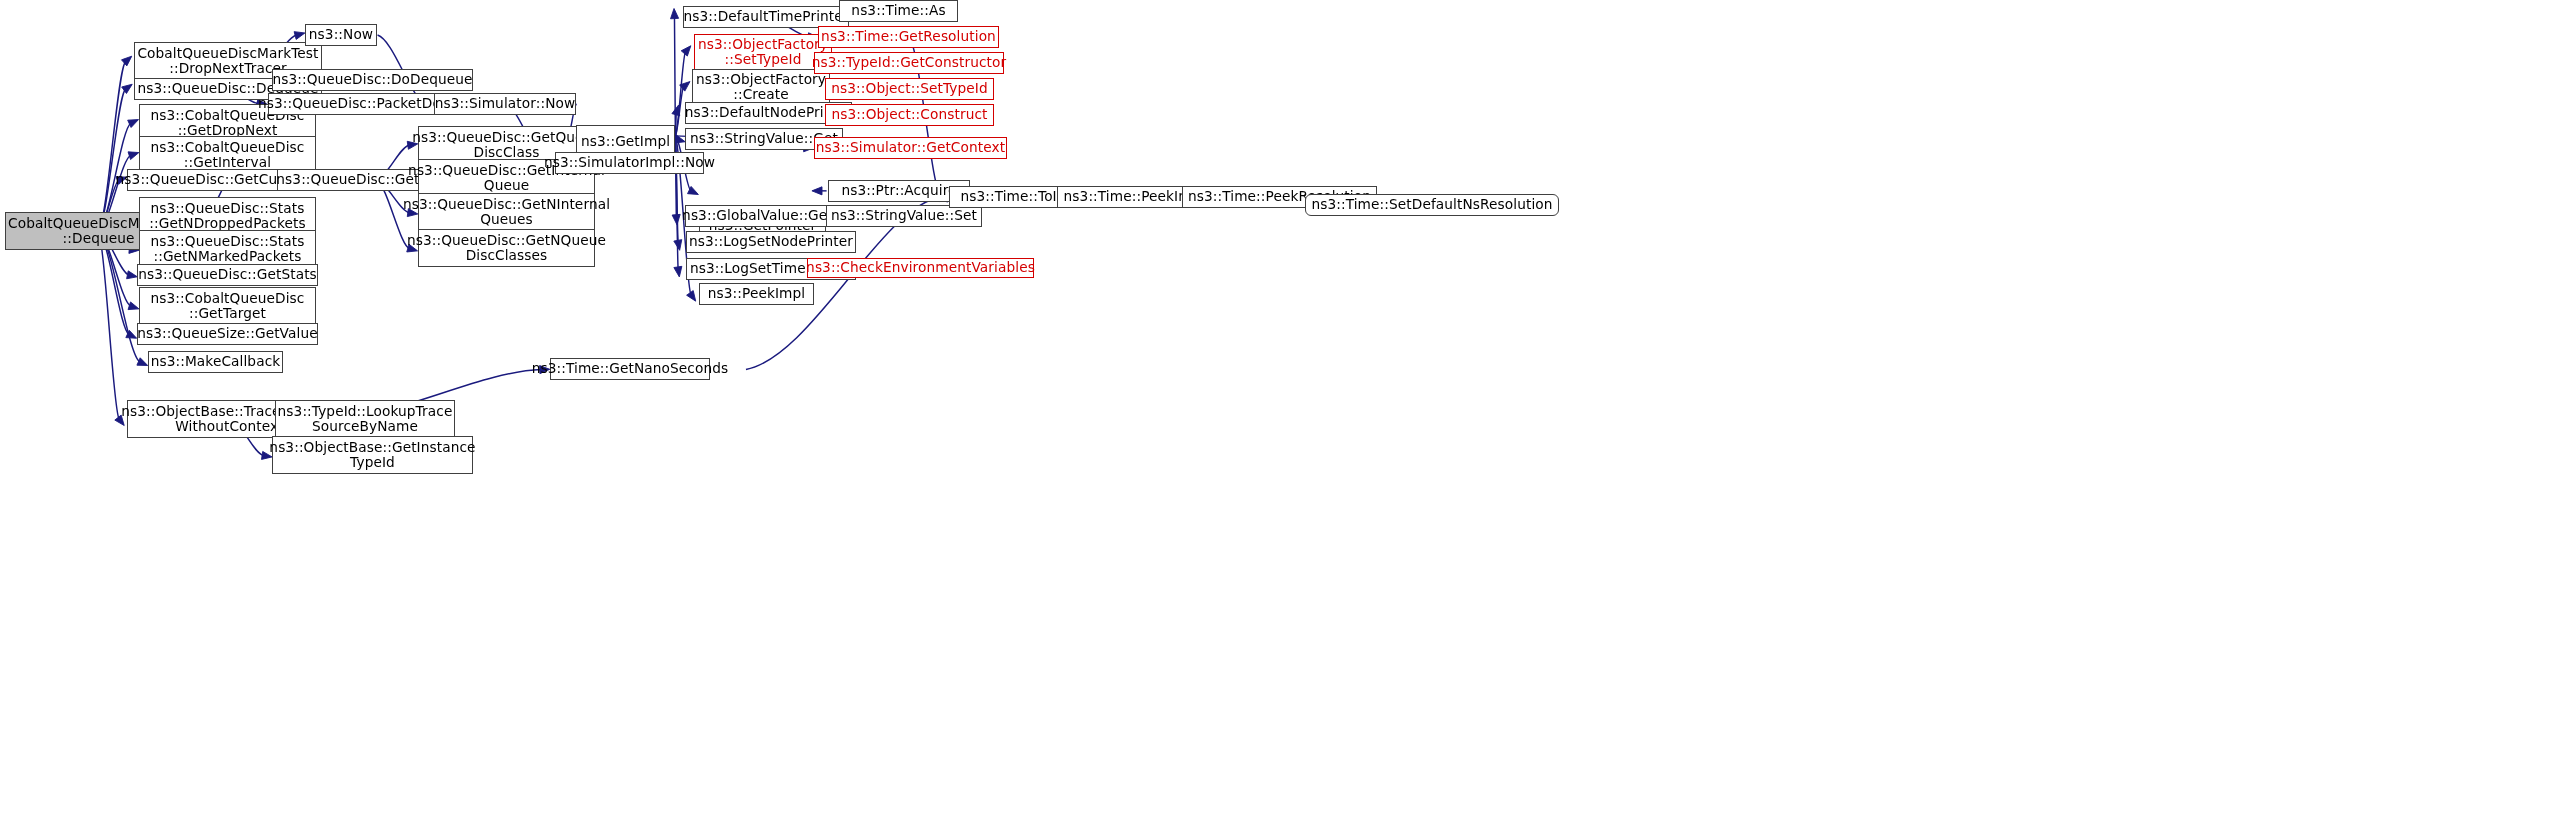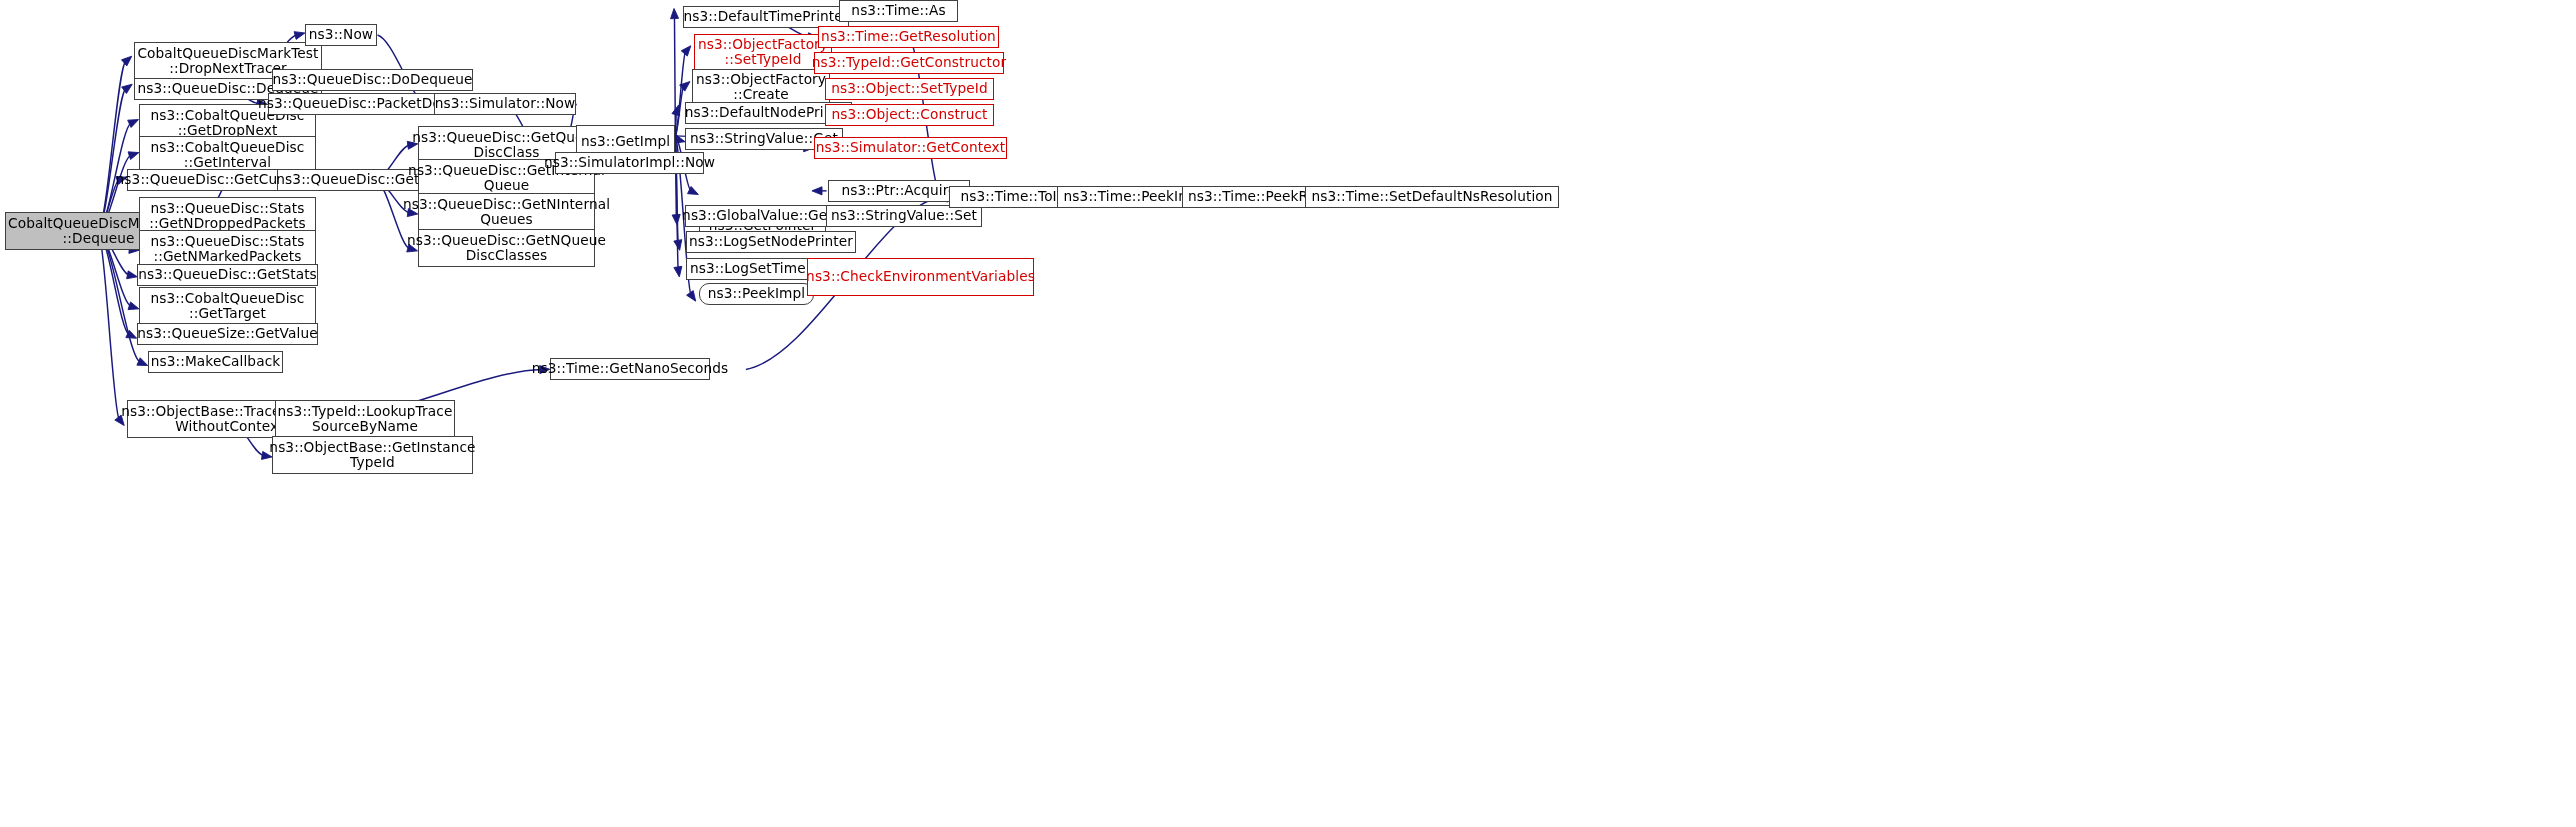--- a/index.html
+++ b/index.html
@@ -171,29 +171,29 @@
       <div class="node red" style="left: 694px; top: 34px; width: 138px; height: 36px;">ns3::ObjectFactory
 ::SetTypeId</div>
       <div class="node thick" style="left: 692px; top: 69px; width: 138px; height: 36px;">ns3::ObjectFactory
 ::Create</div>
       <div class="node thick" style="left: 685px; top: 102px; width: 167px; height: 22px;">ns3::DefaultNodePrinter</div>
       <div class="node thick" style="left: 685px; top: 128px; width: 158px; height: 22px;">ns3::StringValue::Get</div>
       <div class="node thick" style="left: 699px; top: 180px; width: 127px; height: 22px; margin-top: 35px;">ns3::GetPointer</div>
       <div class="node thick" style="left: 685px; top: 205px; width: 183px; height: 22px;">ns3::GlobalValue::GetValue</div>
       <div class="node thick" style="left: 686px; top: 231px; width: 170px; height: 22px;">ns3::LogSetNodePrinter</div>
       <div class="node thick" style="left: 686px; top: 258px; width: 170px; height: 22px;">ns3::LogSetTimePrinter</div>
-      <div class="node thick" style="left: 699px; top: 283px; width: 115px; height: 22px; border-radius: 10px;">ns3::PeekImpl</div>
+      <div class="node thick" style="left: 699px; top: 283px; width: 115px; height: 22px;">ns3::PeekImpl</div>
       <div class="node thick" style="left: 839px; top: 0px; width: 119px; height: 22px;">ns3::Time::As</div>
       <div class="node red" style="left: 818px; top: 26px; width: 181px; height: 22px;">ns3::Time::GetResolution</div>
       <div class="node red" style="left: 814px; top: 52px; width: 190px; height: 22px;">ns3::TypeId::GetConstructor</div>
       <div class="node red" style="left: 825px; top: 78px; width: 169px; height: 22px;">ns3::Object::SetTypeId</div>
       <div class="node red" style="left: 825px; top: 104px; width: 169px; height: 22px;">ns3::Object::Construct</div>
       <div class="node red" style="left: 814px; top: 137px; width: 193px; height: 22px;">ns3::Simulator::GetContext</div>
       <div class="node thick" style="left: 828px; top: 180px; width: 142px; height: 22px;">ns3::Ptr::Acquire</div>
       <div class="node thick" style="left: 826px; top: 205px; width: 156px; height: 22px;">ns3::StringValue::Set</div>
-      <div class="node red" style="left: 807px; top: 258px; width: 227px; height: 38px;">ns3::CheckEnvironmentVariables</div>
+      <div class="node red" style="left: 807px; top: 258px; width: 227px; height: 20px;">ns3::CheckEnvironmentVariables</div>
       <div class="node thick" style="left: 949px; top: 186px; width: 165px; height: 22px;">ns3::Time::ToInteger</div>
       <div class="node thick" style="left: 1057px; top: 186px; width: 204px; height: 22px;">ns3::Time::PeekInformation</div>
       <div class="node thick" style="left: 1182px; top: 186px; width: 195px; height: 22px;">ns3::Time::PeekResolution</div>
-      <div class="node thick" style="left: 1305px; top: 186px; width: 254px; height: 22px;">ns3::Time::SetDefaultNsResolution</div>
+      <div class="node thick" style="left: 1305px; top: 194px; width: 254px; height: 22px; border-radius: 6px;">ns3::Time::SetDefaultNsResolution</div>
     </div>
 </div>
 
 
 </body></html>

